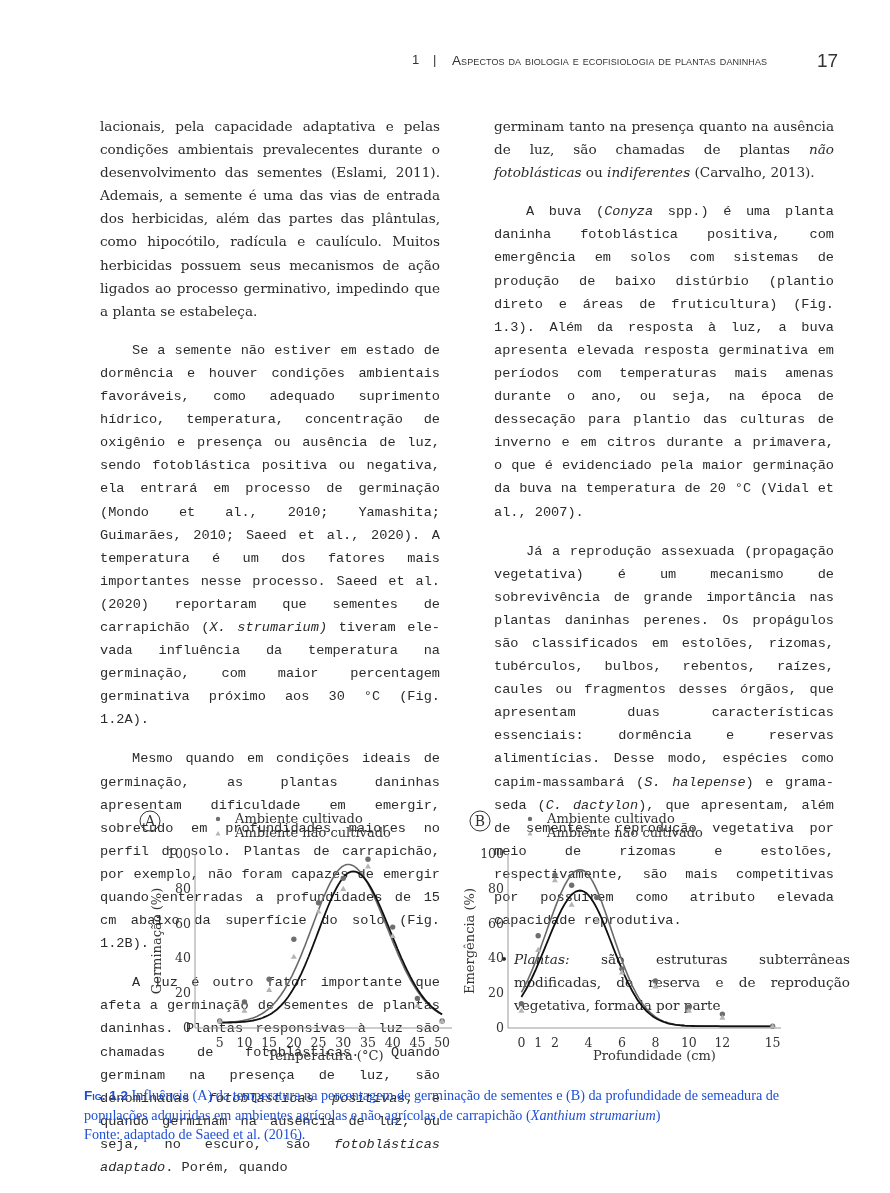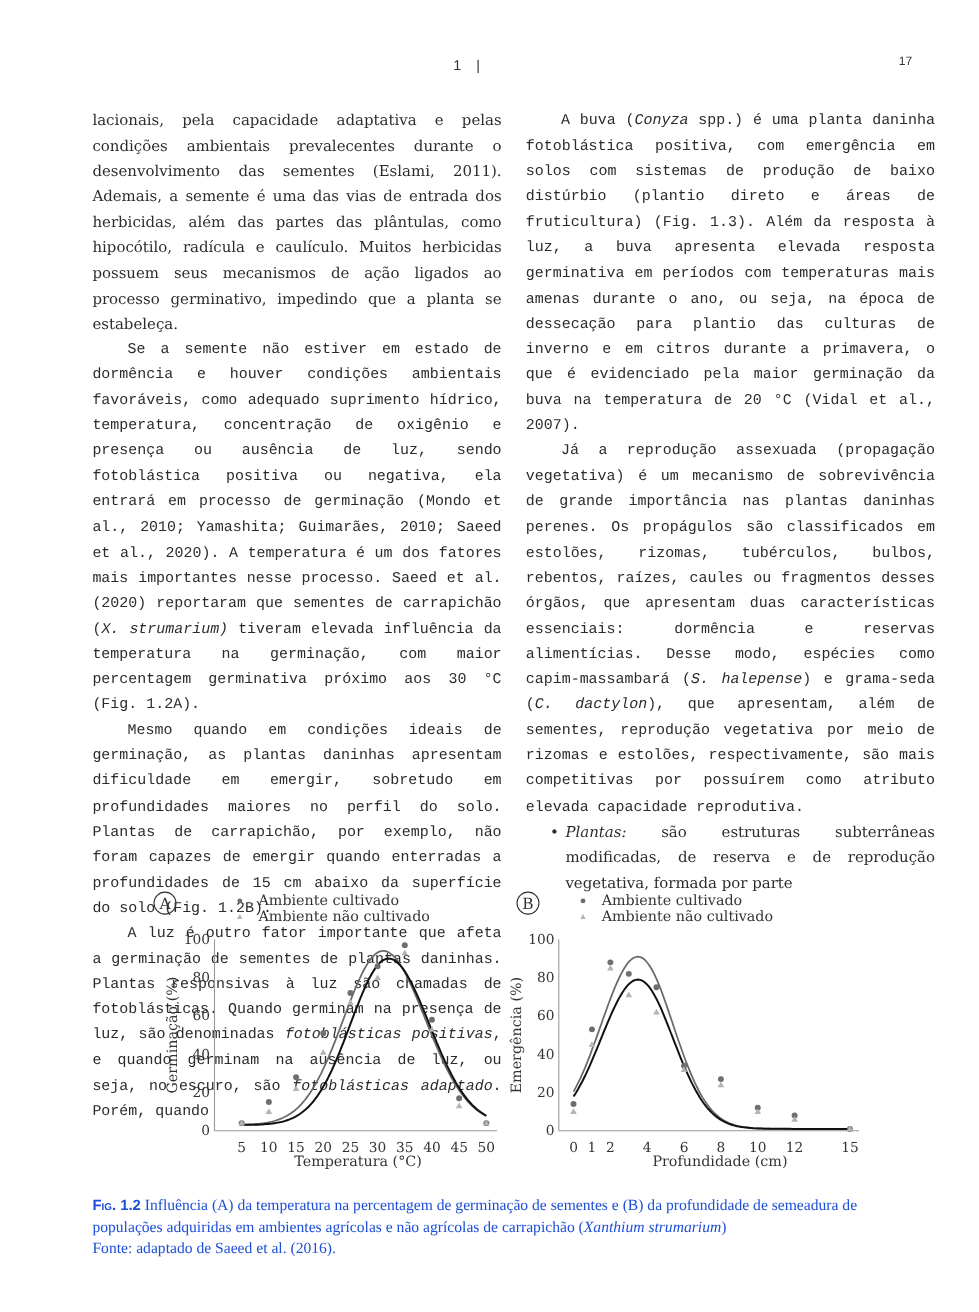--- a/index.html
+++ b/index.html
@@ -4,55 +4,57 @@
 <style>
   html, body { margin: 0; padding: 0; background: #ffffff; }
   body { width: 890px; height: 1193px; position: relative; overflow: hidden;
          font-family: "DejaVu Serif", serif; color: #2b2b2b; }
   .header { position: absolute; top: 52px; left: 412px; width: 400px; height: 22px;
             font-family: "Liberation Sans", sans-serif; font-size: 13px; color: #333; }
   .header .chap { position: absolute; left: 0; top: 0; }
   .header .sep { position: absolute; left: 21px; top: 0; }
   .header .title { position: absolute; left: 40px; top: 1px; font-variant: small-caps;
                    font-size: 13.5px; letter-spacing: 0.1px; }
-  .header .pageno { position: absolute; left: 405px; top: -2px; font-size: 11px; }
+  .header .pageno { position: absolute; left: 405px; top: -2px; font-size: 19px; }
   .col { position: absolute; top: 99px; width: 372px; font-size: 13.6px; line-height: 23.1px;
          text-align: justify; hyphens: manual; }
   .col.left { left: 84px; }
   .col.right { left: 478px; }
-  .col p { margin: 0; }
+  .col p { margin: 16px; }
   .col p.indent { text-indent: 32px; font-family: Liberation Mono, monospace; }
   .col ul { margin: 0; padding-left: 36px; list-style: none; }
   .col li { position: relative; }
   .col li::before { content: "•"; position: absolute; left: -14px; }
   .chart { position: absolute; top: 808px; }
   .chart.a { left: 135px; }
   .chart.b { left: 465px; }
   .chart svg { overflow: visible; }
   .chart text { font-family: "DejaVu Serif", serif; fill: #333; }
   .caption { position: absolute; left: 84px; top: 1086px; width: 740px;
              font-family: "Liberation Serif", serif; font-size: 14.2px; line-height: 19.5px; color: #1d4ed8; }
   .caption .fig { font-family: "Liberation Sans", sans-serif; font-weight: bold; font-variant: small-caps; font-size: 13.5px; }
 </style>
 </head>
 <body>
 
 <div class="header">
   <span class="chap">1</span>
   <span class="sep">|</span>
+  <span class="title">Aspectos da biologia e ecofisiologia de plantas daninhas</span>
   <span class="pageno">17</span>
 </div>
 
 <div class="col left" id="col-left">
     <p class="">lacionais, pela capacidade adaptativa e pelas condições ambientais prevalecentes durante o desenvolvimento das sementes (Eslami, 2011). Ademais, a semente é uma das vias de entrada dos herbicidas, além das partes das plântu­las, como hipocótilo, radícula e caulículo. Muitos herbicidas possuem seus mecanismos de ação ligados ao processo ger­minativo, impedindo que a planta se estabeleça.</p>
     <p class="indent">Se a semente não estiver em estado de dormência e houver condições ambientais favoráveis, como adequado suprimento hídrico, temperatura, concentração de oxi­gênio e presença ou ausência de luz, sendo fotoblástica positiva ou negativa, ela entrará em processo de germi­nação (Mondo et al., 2010; Yamashita; Guimarães, 2010; Saeed et al., 2020). A temperatura é um dos fatores mais importantes nesse processo. Saeed et al. (2020) reportaram que sementes de carrapichão (<i>X. strumarium)</i> tiveram ele­vada influência da temperatura na germinação, com maior percentagem germinativa próximo aos 30 °C (Fig. 1.2A).</p>
     <p class="indent">Mesmo quando em condições ideais de germinação, as plantas daninhas apresentam dificuldade em emergir, sobretudo em profundidades maiores no perfil do solo. Plantas de carrapichão, por exemplo, não foram capazes de emergir quando enterradas a profundidades de 15 cm abaixo da superfície do solo (Fig. 1.2B).</p>
     <p class="indent">A luz é outro fator importante que afeta a ger­minação de sementes de plantas daninhas. Plantas responsivas à luz são chamadas de fotoblásticas. Quando germinam na presença de luz, são denominadas <i>fotoblás­ticas positivas</i>, e quando germinam na ausência de luz, ou seja, no escuro, são <i>fotoblásticas adaptado</i>. Porém, quando</p>
   </div>
 <div class="col right" id="col-right">
+    <p class="">germinam tanto na presença quanto na ausência de luz, são chamadas de plantas <i>não fotoblásticas</i> ou <i>indiferentes</i> (Carvalho, 2013).</p>
     <p class="indent">A buva (<i>Conyza</i> spp.) é uma planta daninha fotoblás­tica positiva, com emergência em solos com sistemas de produção de baixo distúrbio (plantio direto e áreas de fruticultura) (Fig. 1.3). Além da resposta à luz, a buva apresenta elevada resposta germinativa em períodos com temperaturas mais amenas durante o ano, ou seja, na época de dessecação para plantio das culturas de inverno e em citros durante a primavera, o que é eviden­ciado pela maior germinação da buva na temperatura de 20 °C (Vidal et al., 2007).</p>
     <p class="indent">Já a reprodução assexuada (propagação vegetativa) é um mecanismo de sobrevivência de grande importân­cia nas plantas daninhas perenes. Os propágulos são classificados em estolões, rizomas, tubérculos, bulbos, rebentos, raízes, caules ou fragmentos desses órgãos, que apresentam duas características essenciais: dormência e reservas alimentícias. Desse modo, espécies como capim-massambará (<i>S. halepense</i>) e grama-seda (<i>C. dactylon</i>), que apresentam, além de sementes, reprodução vegeta­tiva por meio de rizomas e estolões, respectivamente, são mais competitivas por possuírem como atributo elevada capacidade reprodutiva.</p>
     <ul>
       <li><i>Plantas:</i> são estruturas subterrâneas modificadas, de reserva e de reprodução vegetativa, formada por parte</li>
     </ul>
   </div>
 
 <div class="chart a">
   <svg id="chartA" width="330" height="260">
       <circle cx="15" cy="13" r="10" fill="none" stroke="#333" stroke-width="1"></circle>

